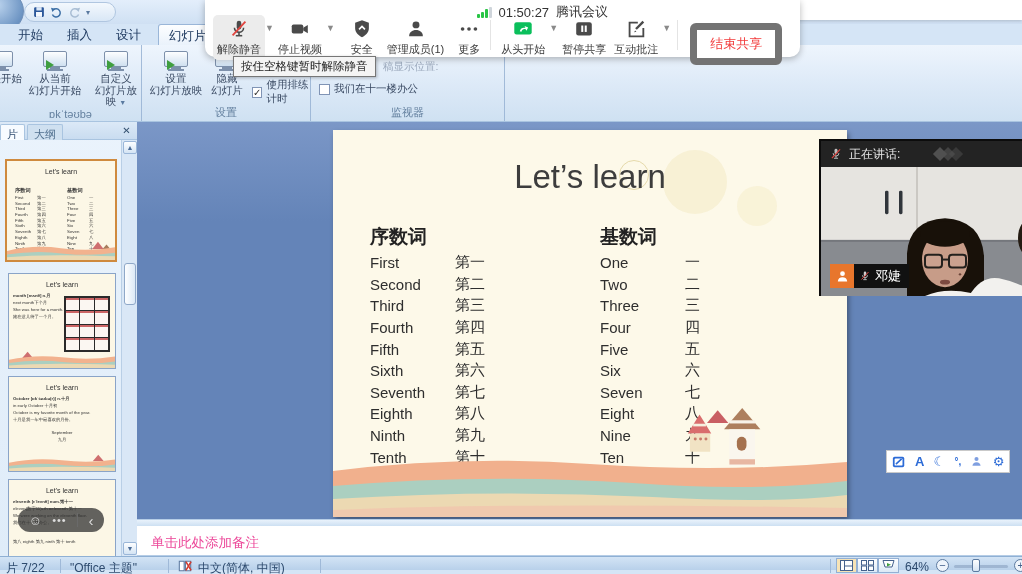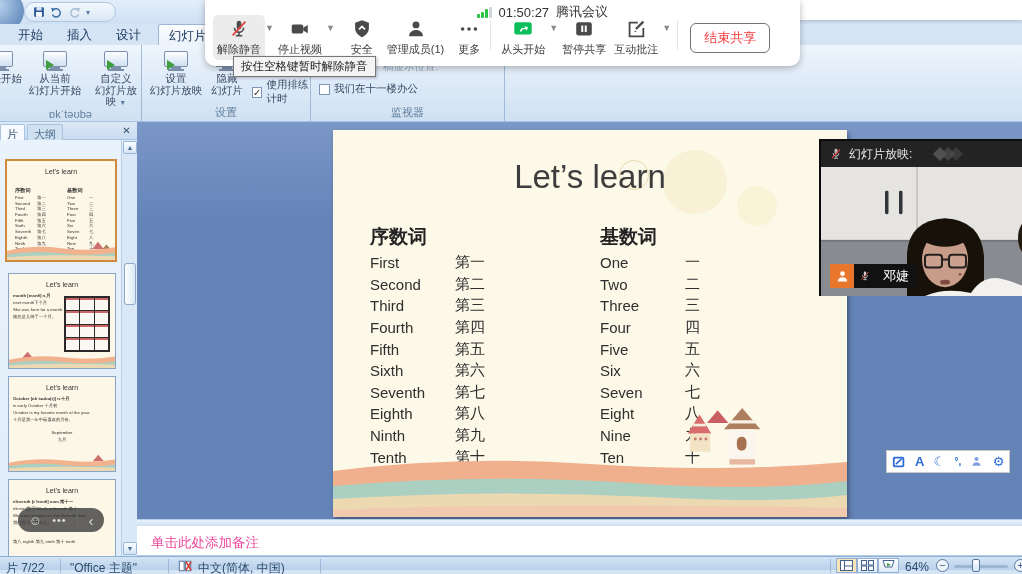--- a/index.html
+++ b/index.html
@@ -78,47 +78,47 @@
   
   .statusbar { left:0; top:556px; width:1022px; height:14px;
                background:linear-gradient(#d3e4f5,#b8d0ea); border-top:1px solid #8fb0d4;
                font-size:12px; color:#2d4a6e; }
   .sb-sep { position:absolute; top:2px; width:1px; height:14px; background:#9fb9d8; }
   .vbtn { position:absolute; top:1px; width:21px; height:15px; border:1px solid #93b0d4; background:linear-gradient(#fdfeff,#dcE9f6);
           display:flex; align-items:center; justify-content:center; }
   .vbtn.on { background:#f6e3b6; }
 
   
-  .meet-panel { left:205px; top:0; width:595px; height:66px; background:#fff; border-radius:0 0 10px 10px;
+  .meet-panel { left:205px; top:0; width:595px; height:57px; background:#fff; border-radius:0 0 10px 10px;
                 box-shadow:0 2px 7px rgba(0,0,0,.28);padding-left:26px; }
   .meet-strip { left:798px; top:0; width:224px; height:20px; background:#fff; box-shadow:0 1px 3px rgba(0,0,0,.18); }
   .meet-top { position:absolute; left:272px; top:3px; display:flex; align-items:center; gap:7px; font-size:13px; color:#333; }
   .sigbars { display:flex; align-items:flex-end; gap:1.5px; height:11px; }
   .sigbars i { display:block; width:2.5px; background:#28c445; border-radius:1px; }
   .meet-btns { position:absolute; left:8px; top:15px; display:flex; align-items:flex-start; }
   .mbtn { display:flex; flex-direction:column; align-items:center; gap:2px; font-size:11px; color:#3a3a3a; padding:3px 4px; }
   .mbtn svg { display:block; }
   .mbtn.active { background:#ececec; border-radius:5px; }
   .mcaret { font-size:9px; color:#8a8a8a; margin-top:8px; }
   .mdiv { width:1px; height:30px; background:#e4e4e4; margin:5px 6px 0 6px; }
-  .endshare { margin:8px 2px 0 6px; border:1px solid #737373; color:#f23c3c; background:#fff; border-radius:6px;
+  .endshare { margin:8px 2px 0 6px; border:7px solid #737373; color:#f23c3c; background:#fff; border-radius:6px;
               font-size:13px; padding:5px 13px; }
   .tooltip { left:233px; top:56px; background:#f4f4f4; border:1px solid #767676; box-shadow:1px 1px 3px rgba(0,0,0,.25);
              font-size:11.5px; color:#222; padding:2px 7px; white-space:nowrap; }
 
   
   .vpanel { left:819px; top:139px; width:212px; height:157px; background:#1d1d1d; border:2px solid #0c0c0c; }
   .vheader { position:absolute; left:0; top:0; right:0; height:26px; background:#232323; display:flex; align-items:center;
              padding-left:8px; gap:6px; font-size:12px; color:#e8e8e8; }
   .vlogo { position:absolute; right:62px; top:6px; width:40px; height:14px; opacity:.45; }
   .vlogo i { position:absolute; width:10px; height:10px; background:#888; transform:rotate(45deg); top:2px; }
   .vbadge-orange { position:absolute; left:9px; bottom:6px; width:24px; height:24px; background:#e8762c;
                    display:flex; align-items:center; justify-content:center; }
   .vbadge-name { position:absolute; left:33px; bottom:6px; height:24px; background:#111; color:#fff; font-size:13px;
-                 display:flex; align-items:center; gap:12px; padding:0 8px 0 5px; }
+                 display:flex; align-items:center; gap:4px; padding:0 8px 0 5px; }
 
   
   .ime { left:886px; top:450px; width:124px; height:23px; background:#fff; border:1px solid #c9c9c9;
          display:flex; align-items:center; justify-content:space-around; font-size:13px; color:#2c6bd7; }
   .emoji-pill { left:18px; top:508px; width:86px; height:24px; background:rgba(48,48,48,.75); border-radius:12px;
                 display:flex; align-items:center; justify-content:space-evenly; color:#ddd; font-size:11px; }
   .epdiv { width:1px; height:14px; background:#6a6a6a; }
 
   .mini-col { position:absolute; font-size:4.4px; color:#333; }
   .mini-head { font-weight:bold; font-size:5.2px; margin-bottom:1px; }
@@ -653,21 +653,21 @@
     <span class="abs" style="left:954px;top:8px;width:54px;height:3px;background:#9fb6d2;border-radius:2px"></span>
     <span class="abs" style="left:972px;top:2px;width:8px;height:13px;background:linear-gradient(#fdfeff,#d6e4f3);border:1px solid #5c7aa0;border-radius:2px"></span>
     <span class="abs" style="left:1014px;top:2px;width:13px;height:13px;border:1px solid #5c7aa0;border-radius:50%;background:#eef4fb;font-size:10px;line-height:11px;text-align:center;color:#44618c">+</span>
   </div>
 
   <div class="abs vpanel">
     <div class="vheader">
       <svg width="14" height="14" style="color:#bdbdbd">
           <use href="#i-mic"></use>
         </svg>
-      <span>幻灯片放映:</span>
+      <span>正在讲话:</span>
       <span class="vlogo">
           <i style="left:8px"></i>
           <i style="left:16px;opacity:.7"></i>
           <i style="left:24px;opacity:.5"></i>
         </span>
     </div>
     <svg style="position:absolute;left:0;top:26px" width="208" height="129" viewBox="0 0 208 131" preserveAspectRatio="none">
       <rect x="0" y="0" width="208" height="76" fill="#e6e4e0"></rect>
       <line x1="96" y1="0" x2="96" y2="76" stroke="#cbc8c3" stroke-width="2"></line>
       <rect x="64" y="24" width="3.5" height="24" rx="1.5" fill="#30353b"></rect>

